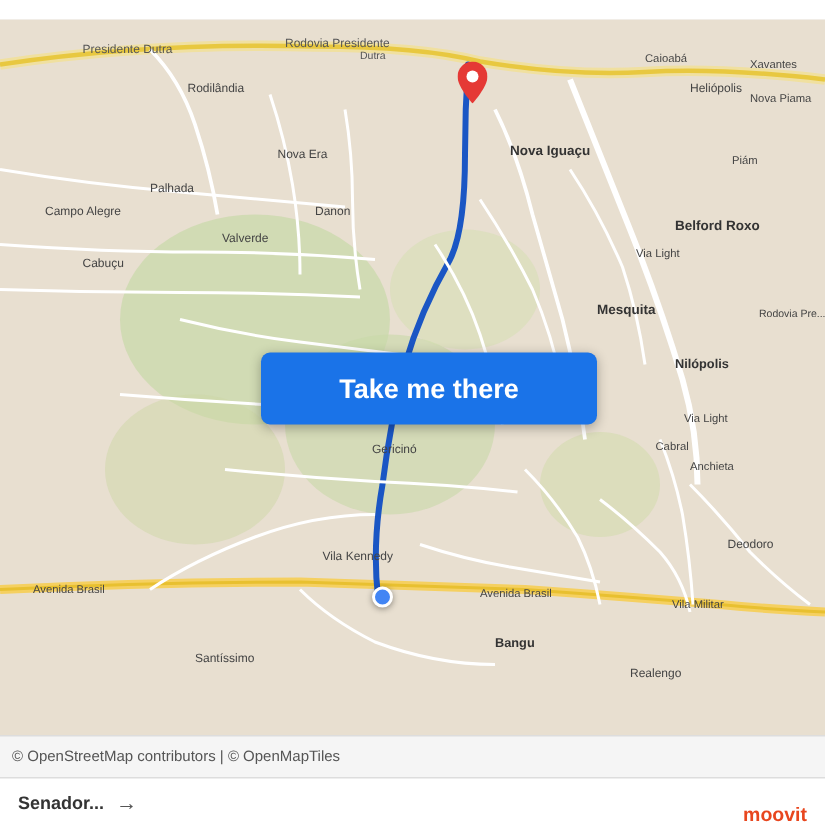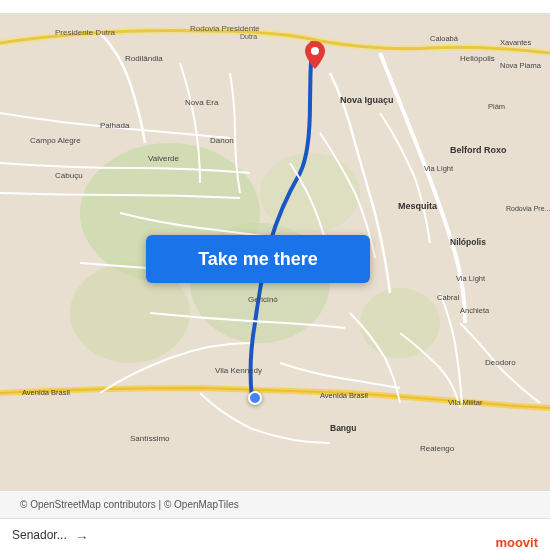--- a/index.html
+++ b/index.html
@@ -23,21 +23,21 @@
     #map-svg {
       width: 100%;
       height: 100%;
       position: absolute;
       top: 0; left: 0;
     }
 
     #take-me-there-btn {
       position: absolute;
       top: 222px;
-      left: 146px;
+      left: 174px;
       width: 224px;
       height: 48px;
       background-color: #1a73e8;
       color: white;
       border: none;
       border-radius: 6px;
       font-size: 18px;
       font-weight: bold;
       cursor: pointer;
       display: flex;
@@ -46,21 +46,21 @@
       box-shadow: 0 2px 8px rgba(0,0,0,0.3);
       z-index: 10;
     }
 
     #attribution-bar {
       width: 550px;
       height: 28px;
       background-color: #f5f5f5;
       display: flex;
       align-items: center;
-      padding: 0 20px;
+      padding: 0 8px;
       font-size: 10px;
       color: #555;
       border-top: 1px solid #ddd;
       position: absolute;
       top: 490px;
     }
 
     #attribution-bar .attr-text {
       flex: 1;
     }
@@ -73,21 +73,21 @@
       align-items: center;
       padding: 0 12px;
       position: absolute;
       top: 518px;
       border-top: 1px solid #ddd;
     }
 
     #bottom-bar .origin {
       font-size: 12px;
       color: #333;
-      font-weight: normal;
+      font-weight: bold;
     }
 
     #bottom-bar .arrow {
       margin: 0 8px;
       color: #555;
       font-size: 14px;
     }
 
     #bottom-bar .destination {
       font-size: 12px;

